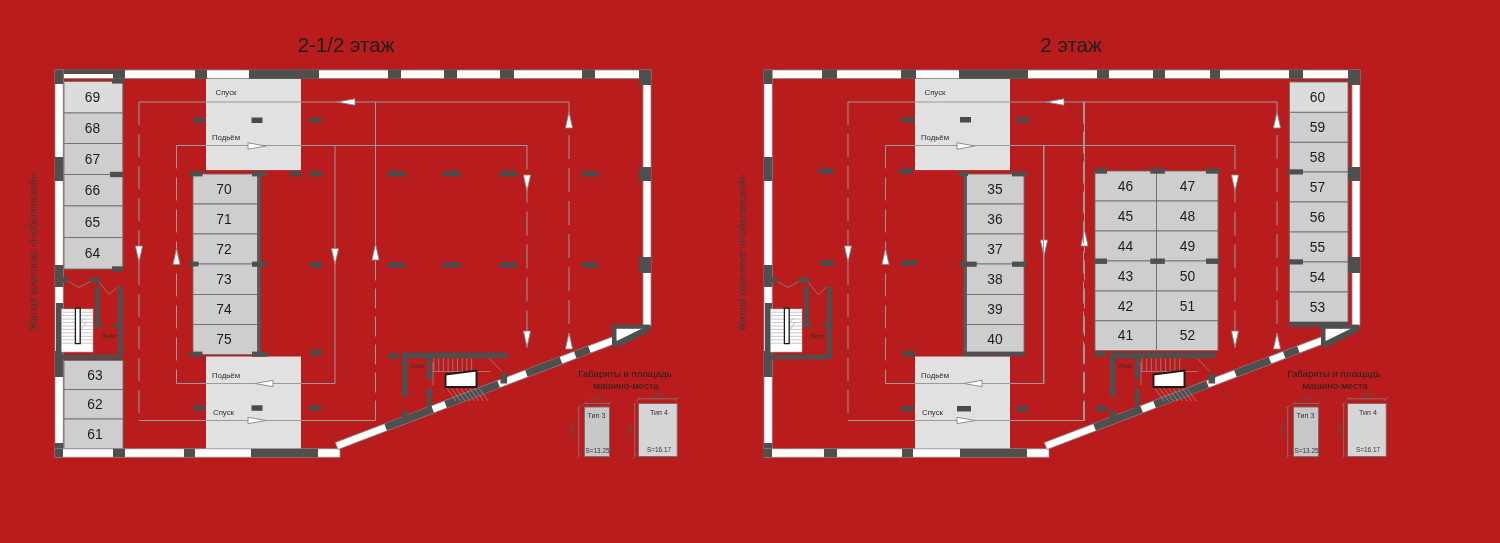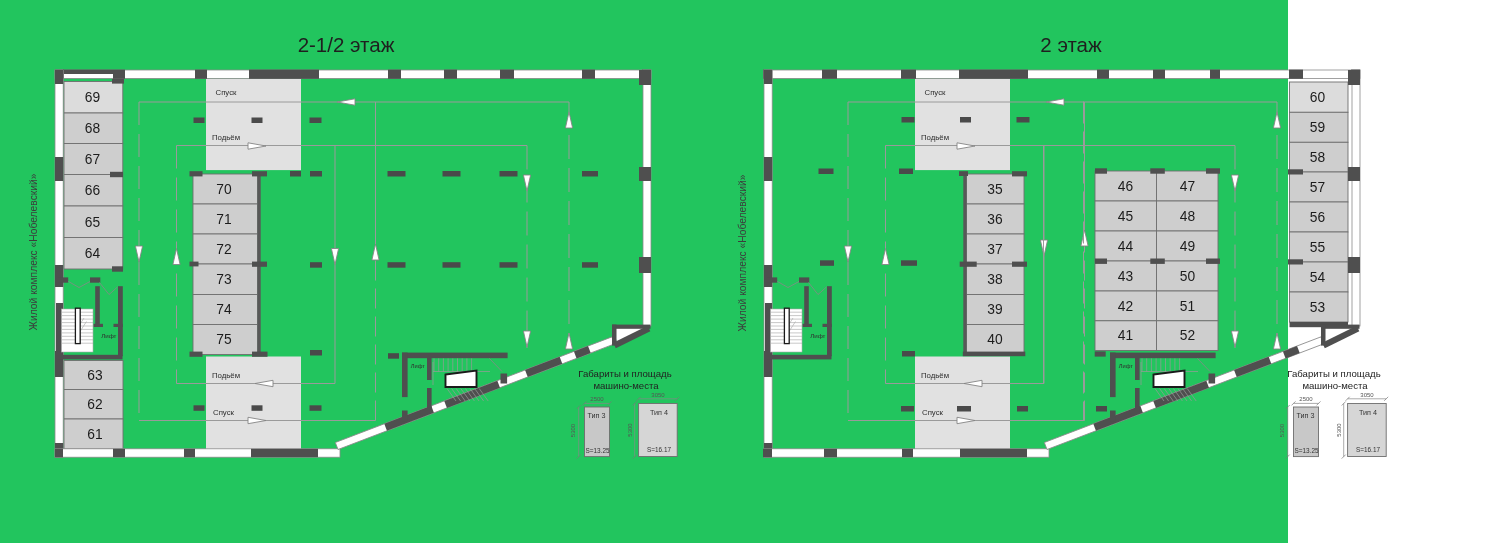--- a/index.html
+++ b/index.html
@@ -2,21 +2,21 @@
 <html><head>
 <meta charset="utf-8">
 <title>План этажа</title>
 <style>
 html,body{margin:0;padding:0;background:#ffffff;}
 body{font-family:"Liberation Sans", sans-serif;}
 </style>
 </head>
 <body>
 
-<div style="position:relative;width:1288px;height:543px;background:#22c55e">
+<div style="position:relative;width:1500px;height:543px;background:#b91c1c">
 <svg width="1500" height="543" viewBox="0 0 1500 543">
 
 <text x="346.0" y="51.5" font-size="20.5" fill="#1f1f1f" text-anchor="middle" font-family="Liberation Sans, sans-serif">2-1/2 этаж</text>
 
 <text x="1071.0" y="51.5" font-size="20.5" fill="#1f1f1f" text-anchor="middle" font-family="Liberation Sans, sans-serif">2 этаж</text>
 
 <text x="36.5" y="252.0" font-size="10.3" fill="#3c3c3c" text-anchor="middle" font-family="Liberation Sans, sans-serif" transform="rotate(-90 36.5 252.0)">Жилой комплекс «Нобелевский»</text>
 
 <text x="745.5" y="253.0" font-size="10.3" fill="#3c3c3c" text-anchor="middle" font-family="Liberation Sans, sans-serif" transform="rotate(-90 745.5 253.0)">Жилой комплекс «Нобелевский»</text>
 

